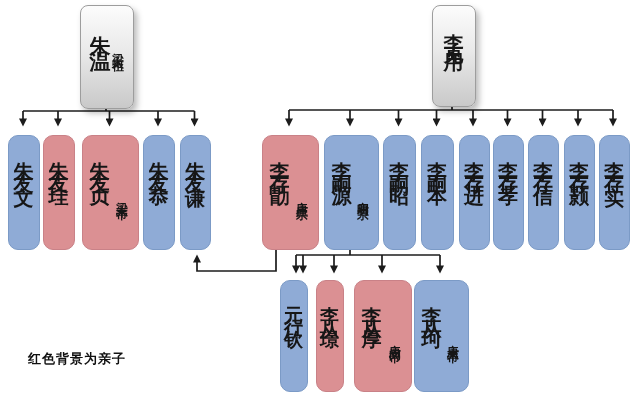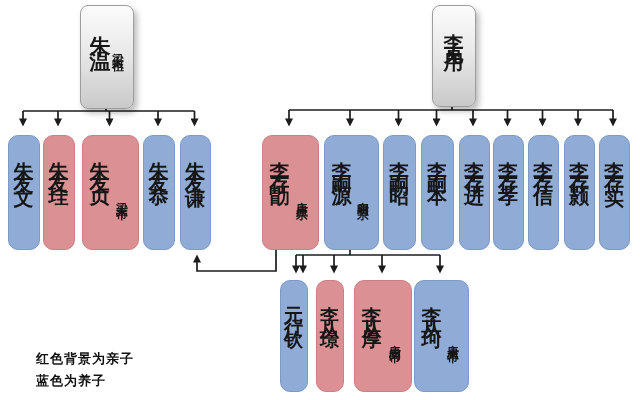--- a/index.html
+++ b/index.html
@@ -22,21 +22,21 @@
     font-size:20px;line-height:1;letter-spacing:12px;font-weight:700;color:#161616;
     left:50%;transform:translateX(-50%);top:10px;white-space:nowrap;
   }
   .wide .vname{left:7px;transform:none;}
   .vtitle{
     position:absolute;writing-mode:vertical-lr;text-orientation:upright;
     font-size:12px;line-height:1;letter-spacing:3px;font-weight:700;color:#161616;
     white-space:nowrap;
   }
   .legend{
-    position:absolute;left:36px;top:348px;z-index:2;color:#111;
+    position:absolute;left:28px;top:348px;z-index:2;color:#111;
     font-size:13px;line-height:22px;font-weight:600;letter-spacing:1px;
   }
 </style>
 </head>
 <body>
 
 <div id="stage" style="--red: #db9093; --blue: #8fabd6; --line: #1c1c1c;">
 
   <svg class="wires" width="640" height="400" viewBox="0 0 640 400">
     <defs>
@@ -144,16 +144,15 @@
     <div class="vname">李从厚</div>
     <div class="vtitle" style="left:34px;top:54px">唐闵帝</div>
   </div>
   <div class="pbox blue wide" style="left:414px;top:280px;width:53px;height:110px">
     <div class="vname">李从珂</div>
     <div class="vtitle" style="left:32px;top:54px">唐末帝</div>
   </div>
 
   <div class="legend">
     <div>红色背景为亲子</div>
-    <div>蓝色为养子</div>
   </div>
 
 </div>
 
 </body></html>

